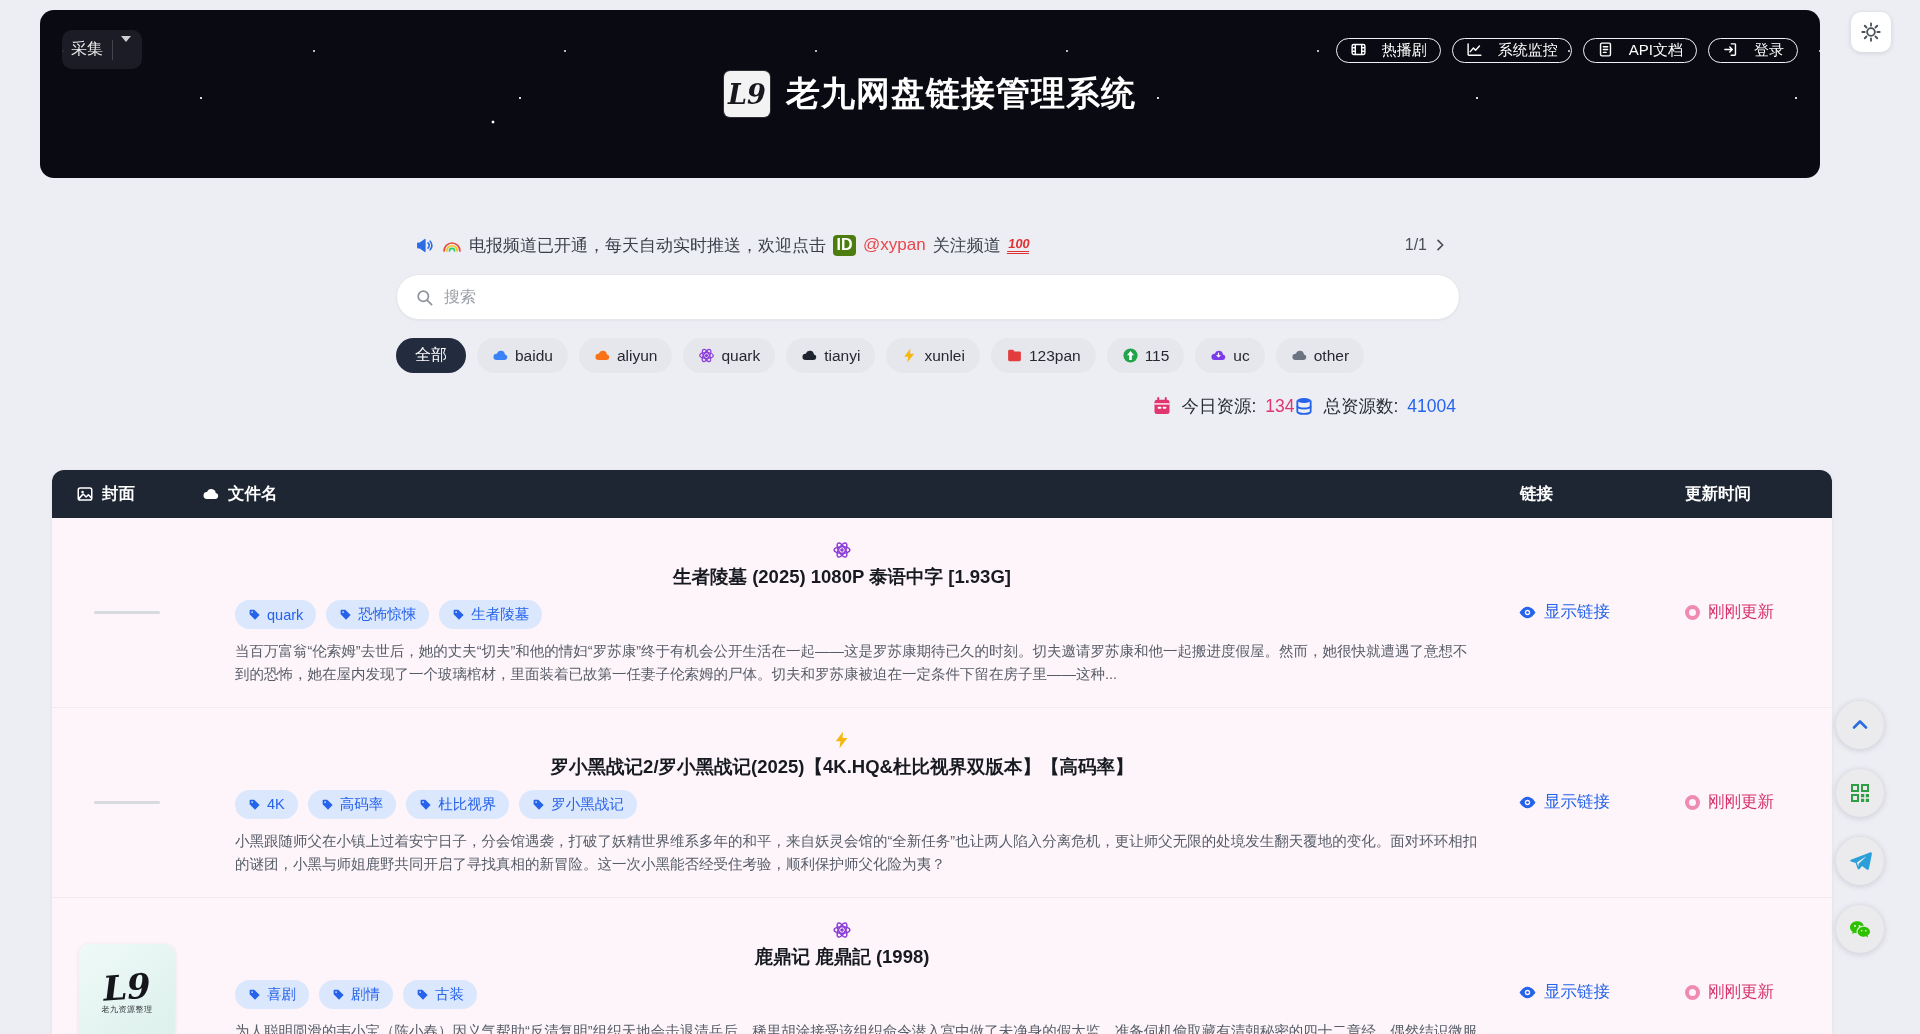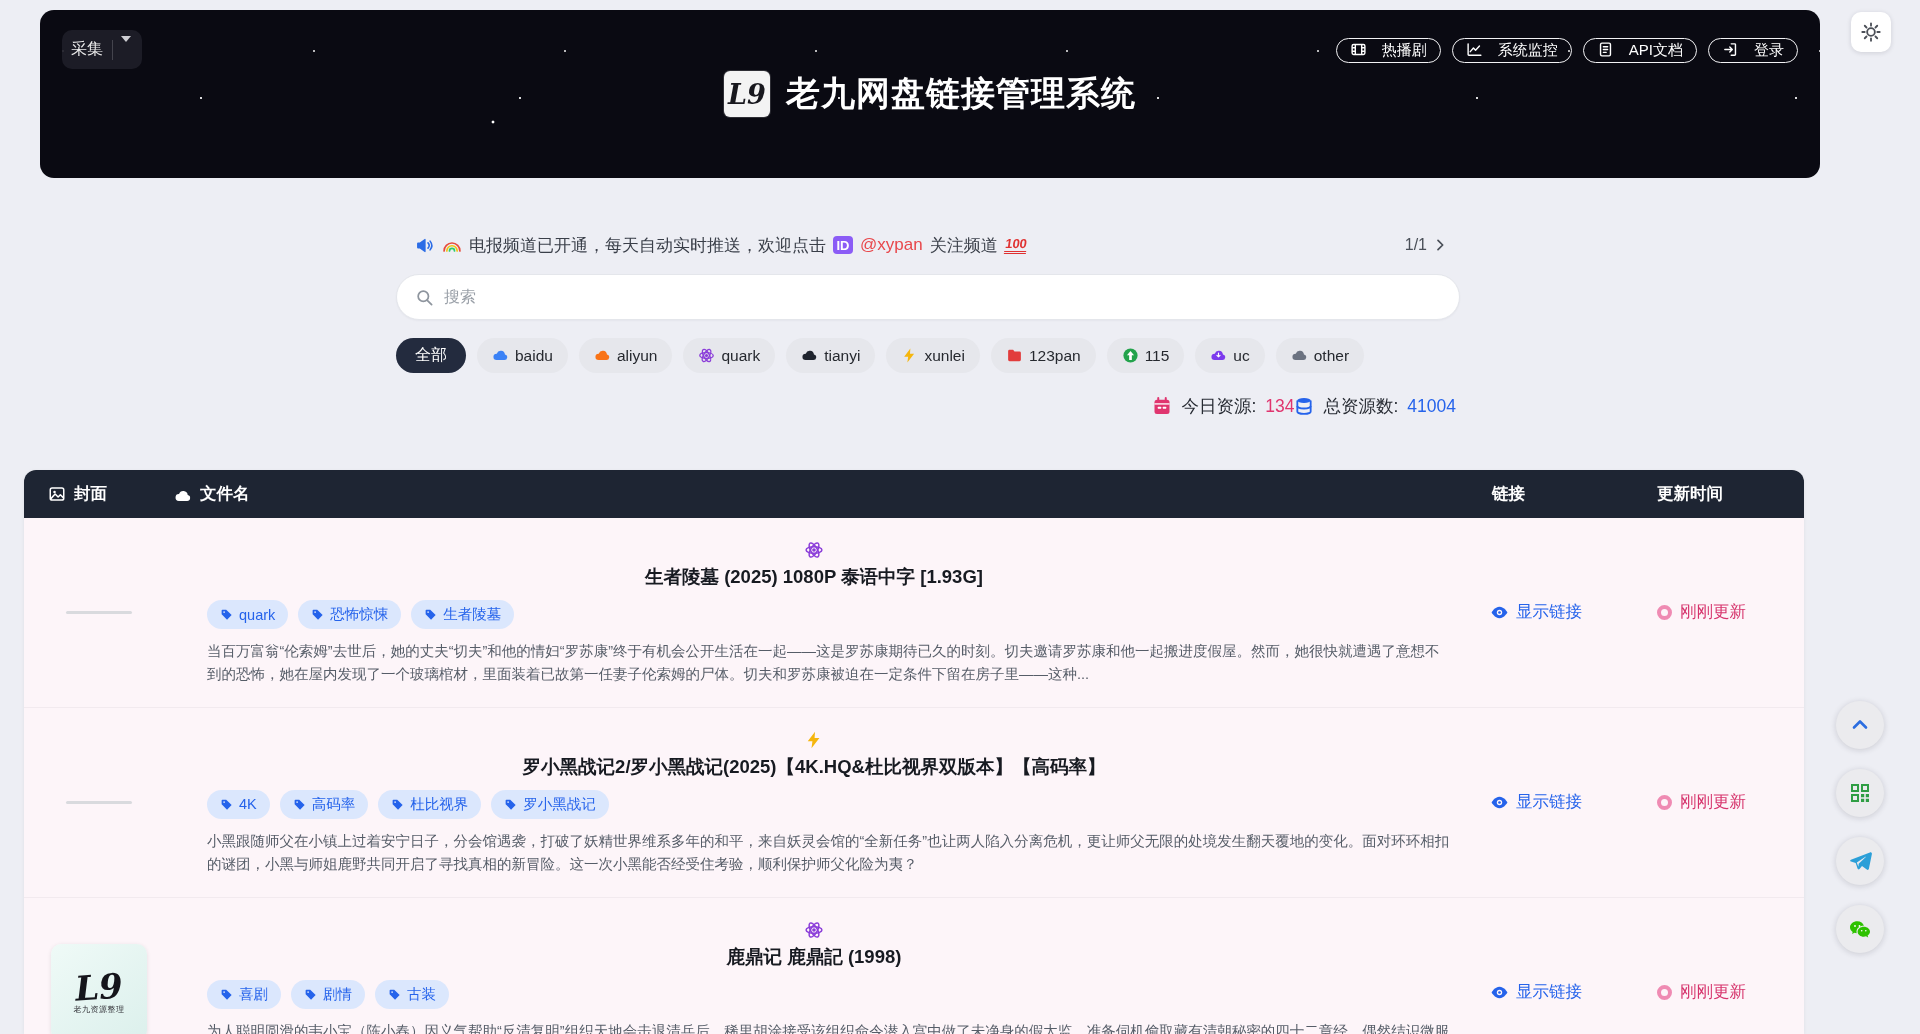--- a/index.html
+++ b/index.html
@@ -61,21 +61,21 @@
   .sun-btn {
     position:absolute; left:1851px; top:12px; width:40px; height:40px;
     border-radius:10px; background:#ffffff; box-shadow:0 1px 5px rgba(20,20,40,.14);
     display:flex; align-items:center; justify-content:center; cursor:pointer;
   }
 
   
   .col { position:absolute; left:396px; top:230px; width:1064px; }
   .notice { display:flex; align-items:center; gap:7px; font-size:17px; color:#3a3f49; padding:0 12px 0 18px; height:30px; }
   .notice .grow { flex:1; }
-  .id-badge { background:#8b5cf6; color:#fff; font-weight:bold; font-size:13px; border-radius:4px; padding:2.5px 3.5px; line-height:1; }
+  .id-badge { background:#4d7c0f; color:#fff; font-weight:bold; font-size:16px; border-radius:4px; padding:2.5px 3.5px; line-height:1; }
   .mention { color:#e8474b; }
   .hundred { color:#e03131; font-weight:bold; font-size:13px; line-height:1; border-bottom:3px double #e03131; transform:skewX(-8deg); padding-bottom:1px; }
   .notice-page { display:flex; align-items:center; gap:5px; color:#4a4f58; font-size:16px; cursor:default; }
 
   .searchbar {
     margin-top:14px; height:46px; background:#fff;
     border:1px solid #e4e6eb; border-radius:999px;
     display:flex; align-items:center; padding:0 18px; gap:10px;
     box-shadow:0 1px 2px rgba(20,20,40,.04);
   }
@@ -92,28 +92,28 @@
   .chip.active { background:#232b3e; color:#fff; font-size:16px; padding:0 19px; }
 
   .stats { margin-top:21px; display:flex; justify-content:flex-end; align-items:center; padding:0 4px; font-size:17.5px; color:#272b33; }
   .stat { display:flex; align-items:center; gap:9px; }
   .stat svg { width:20px; height:20px; }
   .num-today { color:#e0356f; }
   .num-total { color:#2563eb; }
 
   
   .table {
-    position:absolute; left:24px; top:470px; width:1780px; height:564px;
+    position:absolute; left:52px; top:470px; width:1780px; height:564px;
     background:#ffffff; border-radius:12px 12px 0 0; overflow:hidden;
     box-shadow:0 1px 4px rgba(20,20,40,.06);
   }
   .thead { height:48px; background:#1e2533; display:flex; align-items:center; color:#fff; font-weight:bold; font-size:16.5px; }
   .th { display:flex; align-items:center; gap:8px; }
   .th-cover { width:150px; padding-left:24px; }
-  .th-name { flex:1;align-items:flex-end; }
+  .th-name { flex:1; }
   .th-link { width:155px; padding-left:18px; }
   .th-updated { width:175px; padding-left:28px; }
   .th svg { width:18px; height:18px; }
 
   .row { display:flex; background:#fdf5f9; }
   .row + .row { border-top:1px solid #f2eaef; }
   .cell-cover { width:150px; display:flex; align-items:center; justify-content:center; }
   .ph-bar { width:66px; height:3px; border-radius:2px; background:#d9dade; }
   .cover-card {
     width:96px; height:96px; border-radius:10px;

